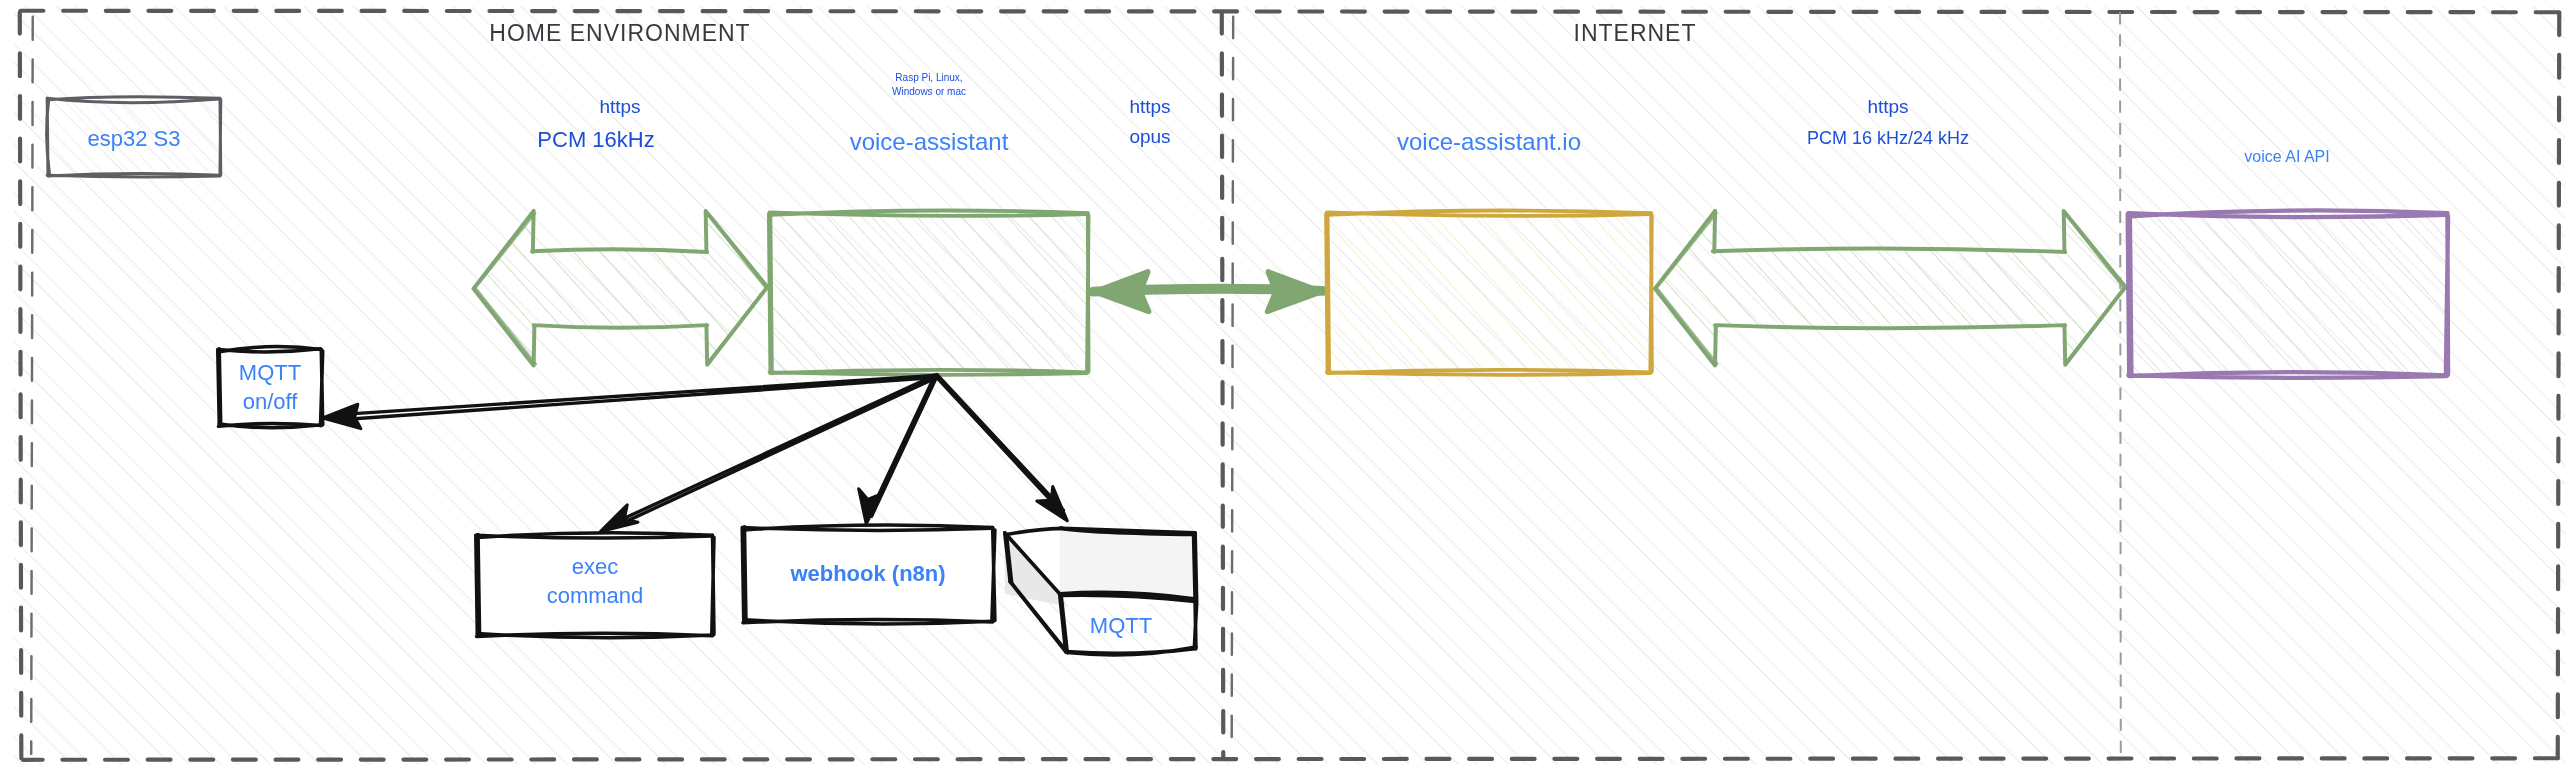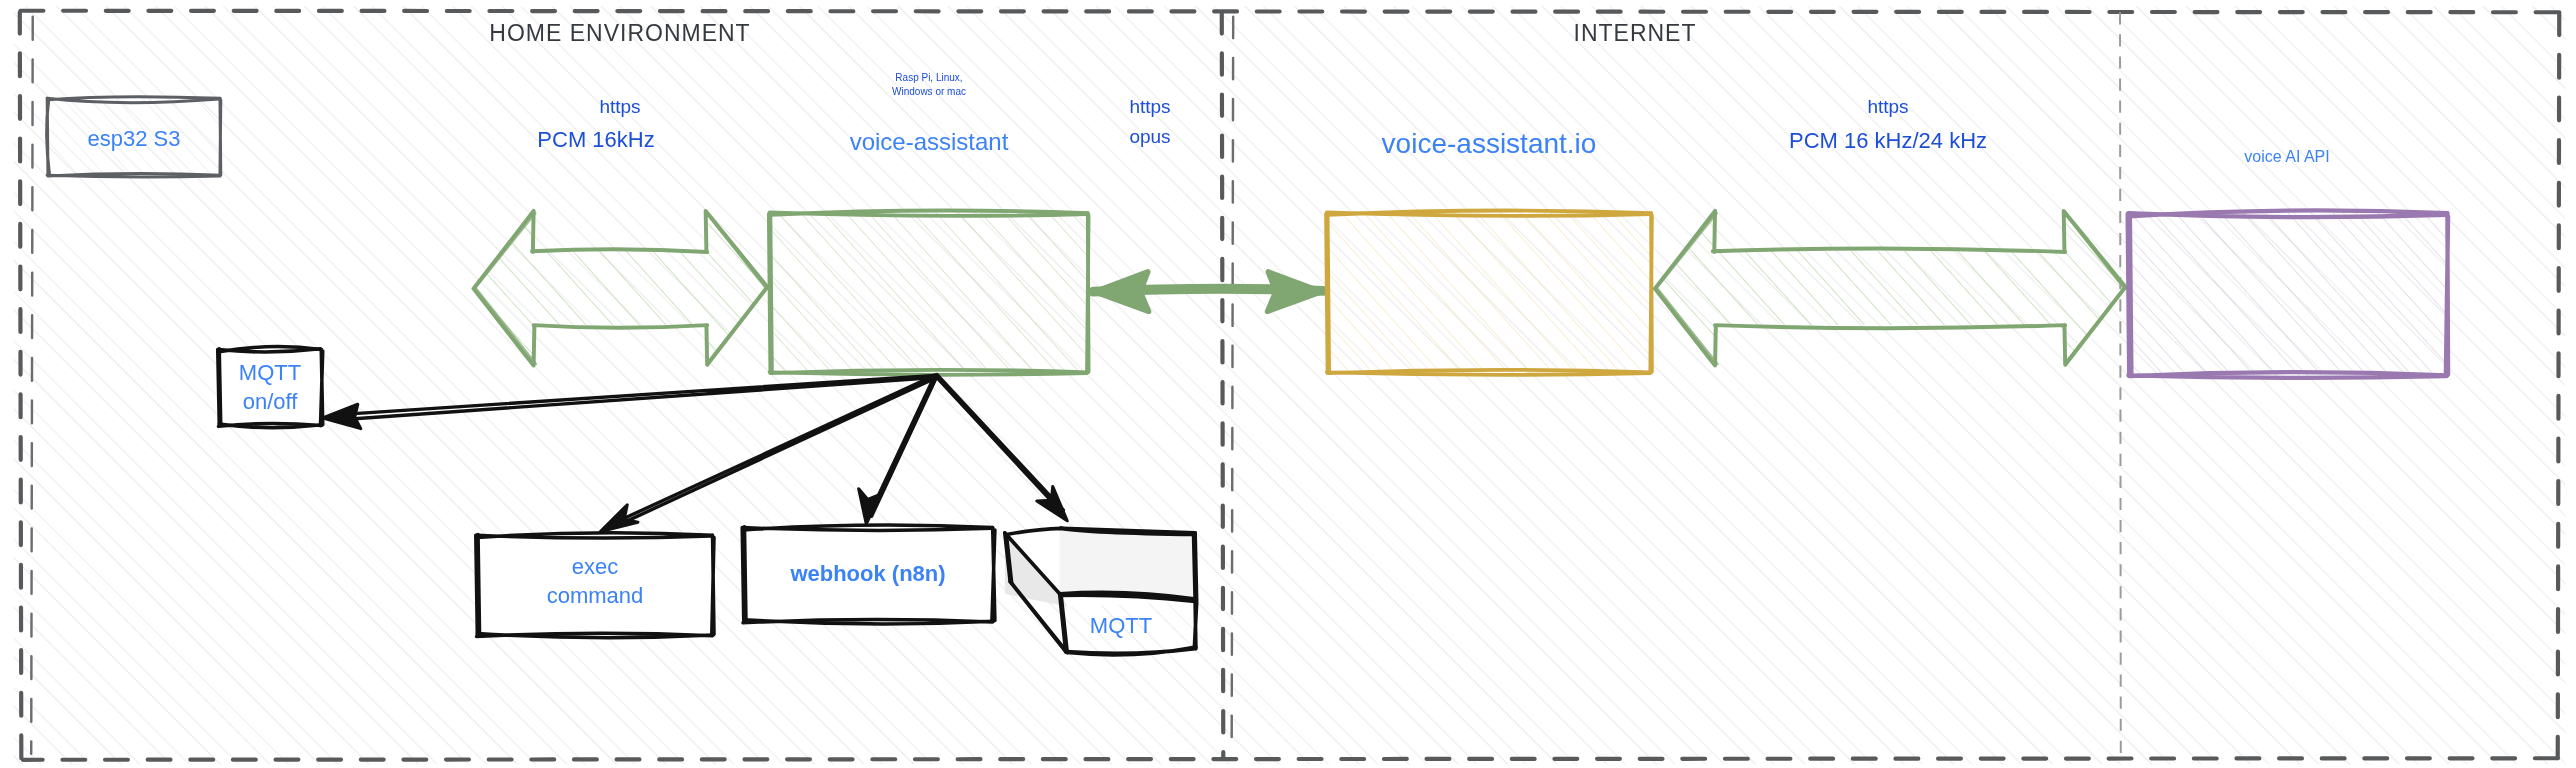--- a/index.html
+++ b/index.html
@@ -183,34 +183,34 @@
 
   <div class="lbl node-label center" style="left:134px;top:125px;">esp32 S3</div>
 
   <div class="lbl node-label center" style="left:270px;top:359px;white-space:pre;">MQTT
 on/off</div>
 
   <div class="lbl small-note center" style="left:929px;top:71px;white-space:pre;">Rasp Pi, Linux,
 Windows or mac</div>
   <div class="lbl node-label center" style="left:929px;top:126px;font-size:24px;">voice-assistant</div>
 
-  <div class="lbl node-label center" style="left:1489px;top:126px;font-size:28px;">voice-assistant.io</div>
+  <div class="lbl node-label center" style="left:1489px;top:126px;font-size:24px;">voice-assistant.io</div>
 
   <div class="lbl node-label center" style="left:2287px;top:126px;font-size:16px;margin-top:21px;">voice AI API</div>
 
   <div class="lbl node-label center" style="left:595px;top:553px;white-space:pre;">exec
 command</div>
 
   <div class="lbl node-label center" style="left:868px;top:560px;font-weight:bold;">webhook (n8n)</div>
 
   <div class="lbl node-label center" style="left:1121px;top:612px;">MQTT</div>
 
   <div class="lbl edge-label center" style="left:620px;top:96px;">https</div>
   <div class="lbl edge-label center" style="left:596px;top:127px;font-size:22px;">PCM 16kHz</div>
 
   <div class="lbl edge-label center" style="left:1150px;top:96px;">https</div>
   <div class="lbl edge-label center" style="left:1150px;top:126px;">opus</div>
 
   <div class="lbl edge-label center" style="left:1888px;top:96px;">https</div>
-  <div class="lbl edge-label center" style="left:1888px;top:128px;font-size:22px;">PCM 16 kHz/24 kHz</div>
+  <div class="lbl edge-label center" style="left:1888px;top:128px;font-size:18px;">PCM 16 kHz/24 kHz</div>
 
 </div>
 
 
 </body></html>

